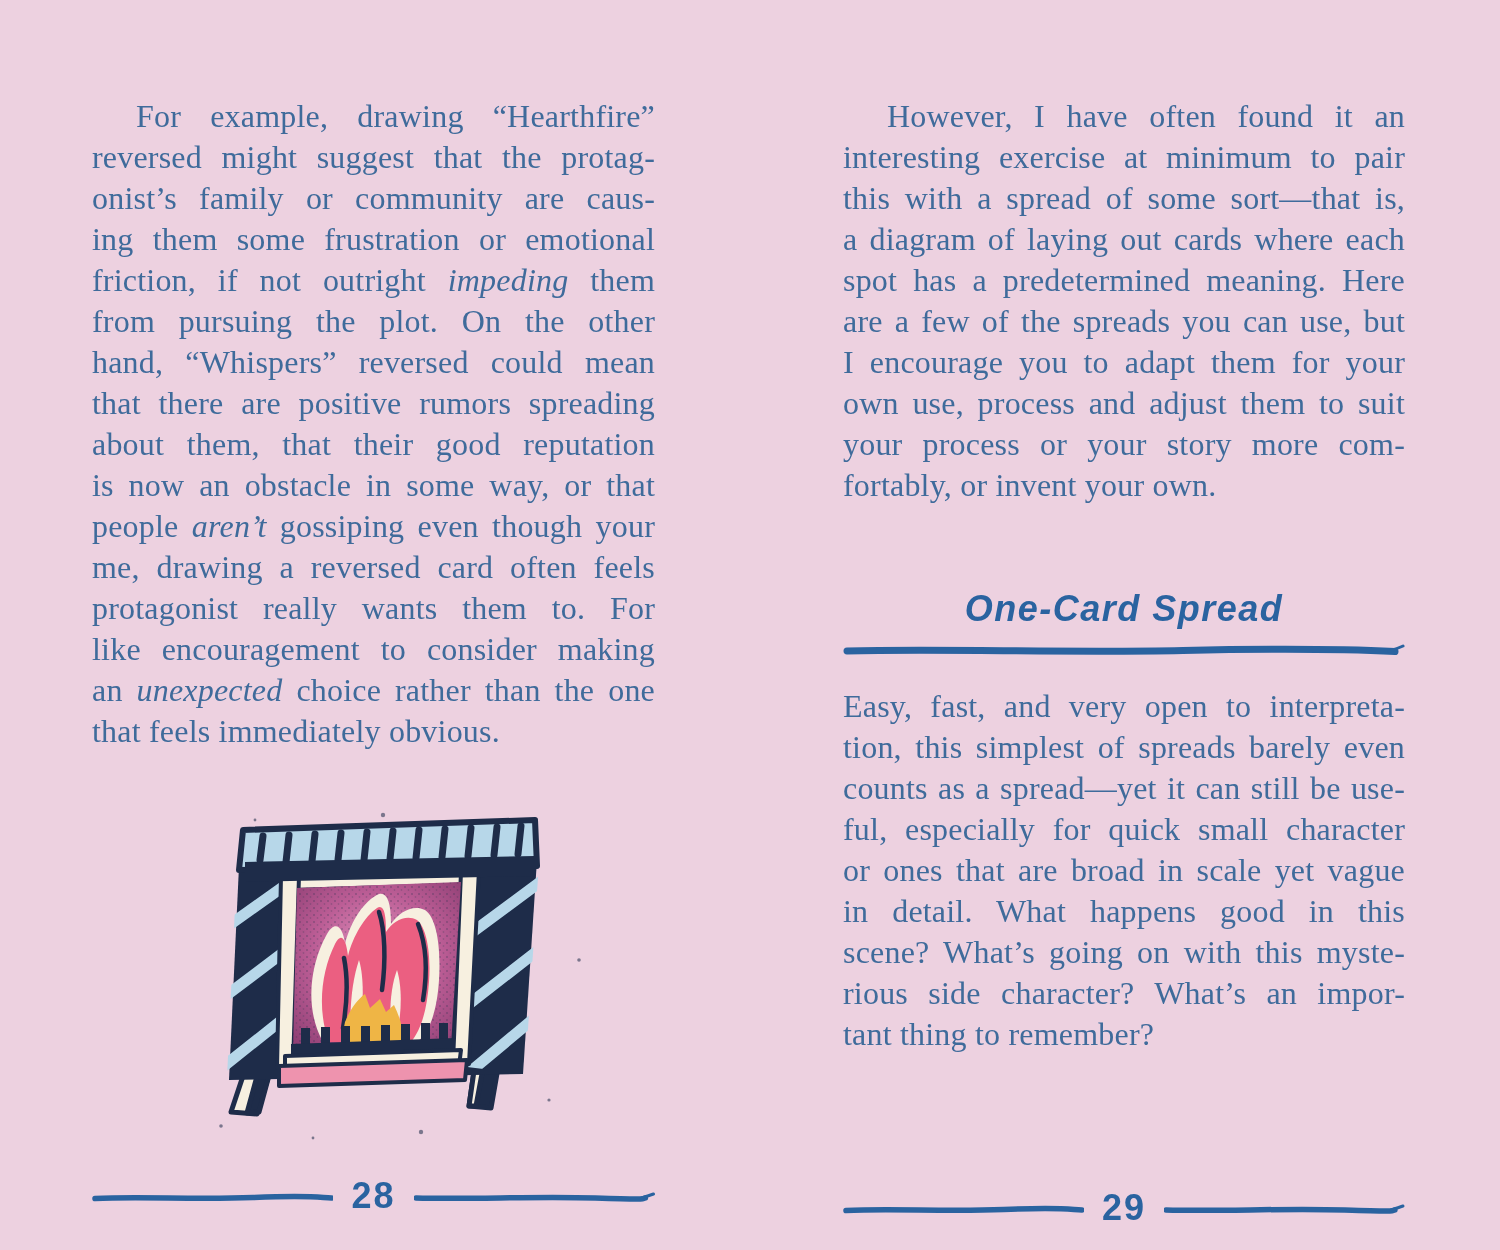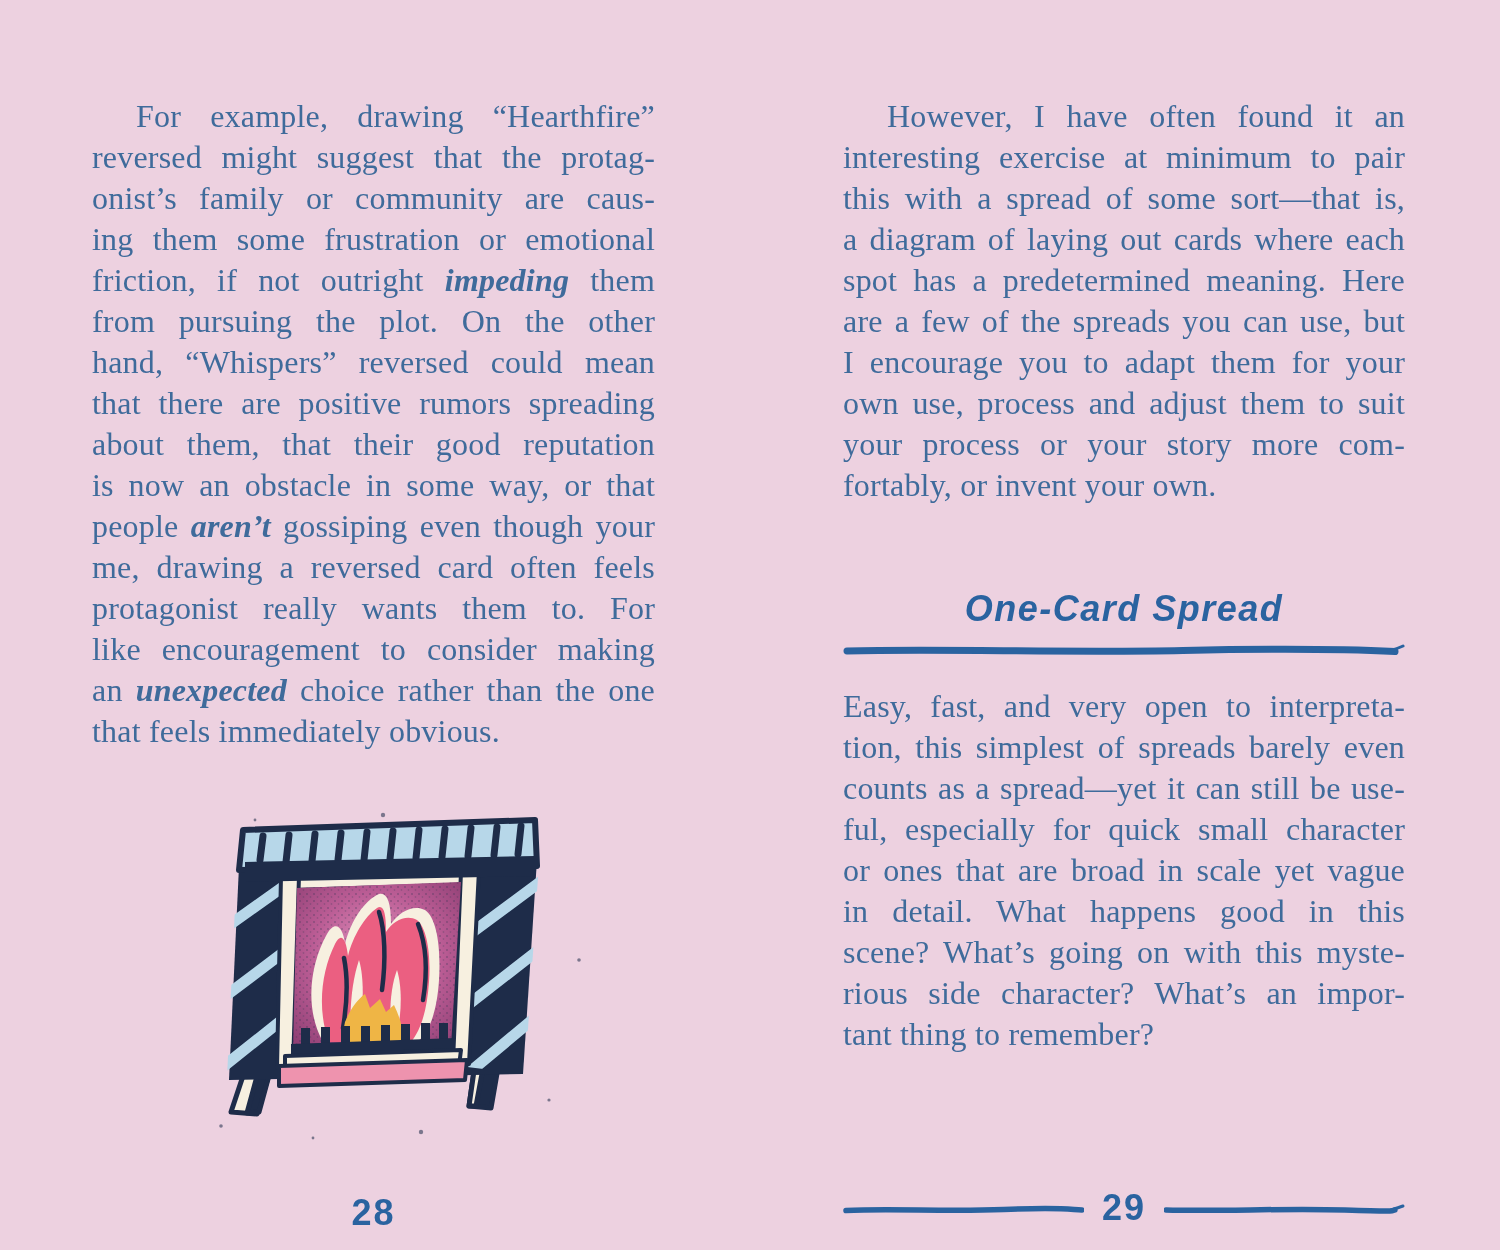--- a/index.html
+++ b/index.html
@@ -18,21 +18,21 @@
   }
   .tline{
     height:41px;
     text-align:justify;
     text-align-last:justify;
     white-space:normal;
     letter-spacing:0.2px;
   }
   .tline.last{text-align-last:left;}
   .tline.indent{text-indent:44px;}
-  .tline em{font-style:italic;font-weight:bold;}
+  .tline em{font-style:italic;}
   .section-heading{
     position:absolute;
     font-family:"Liberation Sans","DejaVu Sans",sans-serif;
     font-weight:700;
     font-size:36px;
     letter-spacing:1.5px;
     color:#2a63a0;
     text-align:center;
     font-style:italic;
   }
@@ -192,21 +192,21 @@
         <line x1="226" y1="22" x2="223" y2="50"></line>
         <line x1="252" y1="21" x2="249" y2="49"></line>
         <line x1="278" y1="20" x2="275" y2="48"></line>
         <line x1="304" y1="19" x2="301" y2="47"></line>
         <line x1="328" y1="18" x2="325" y2="46"></line>
       </g>
       <polygon points="52,54 342,48 342,68 52,74" fill="#1e2c49"></polygon>
     </g>
   </svg>
 
-  <div class="footer" style="left:92px;top:1176px;width:563px;flex-direction:column;">
+  <div class="footer" style="left:92px;top:1176px;width:563px;">
     <svg class="rule" viewBox="0 0 240 12" preserveAspectRatio="none">
       <path d="M3,6.5 C50,4 100,8 160,5.5 S225,5.5 238,6" stroke="#2a63a0" stroke-width="5.5" fill="none" stroke-linecap="round"></path>
     </svg>
     <div class="pagenum">28</div>
     <svg class="rule" viewBox="0 0 240 12" preserveAspectRatio="none">
       <path d="M2,6 C60,7.5 120,4 180,6 S225,6.5 230,6" stroke="#2a63a0" stroke-width="5.5" fill="none" stroke-linecap="round"></path>
       <path d="M226,6 q8,-2.5 12,-4" stroke="#2a63a0" stroke-width="3" fill="none" stroke-linecap="round"></path>
     </svg>
   </div>
 

